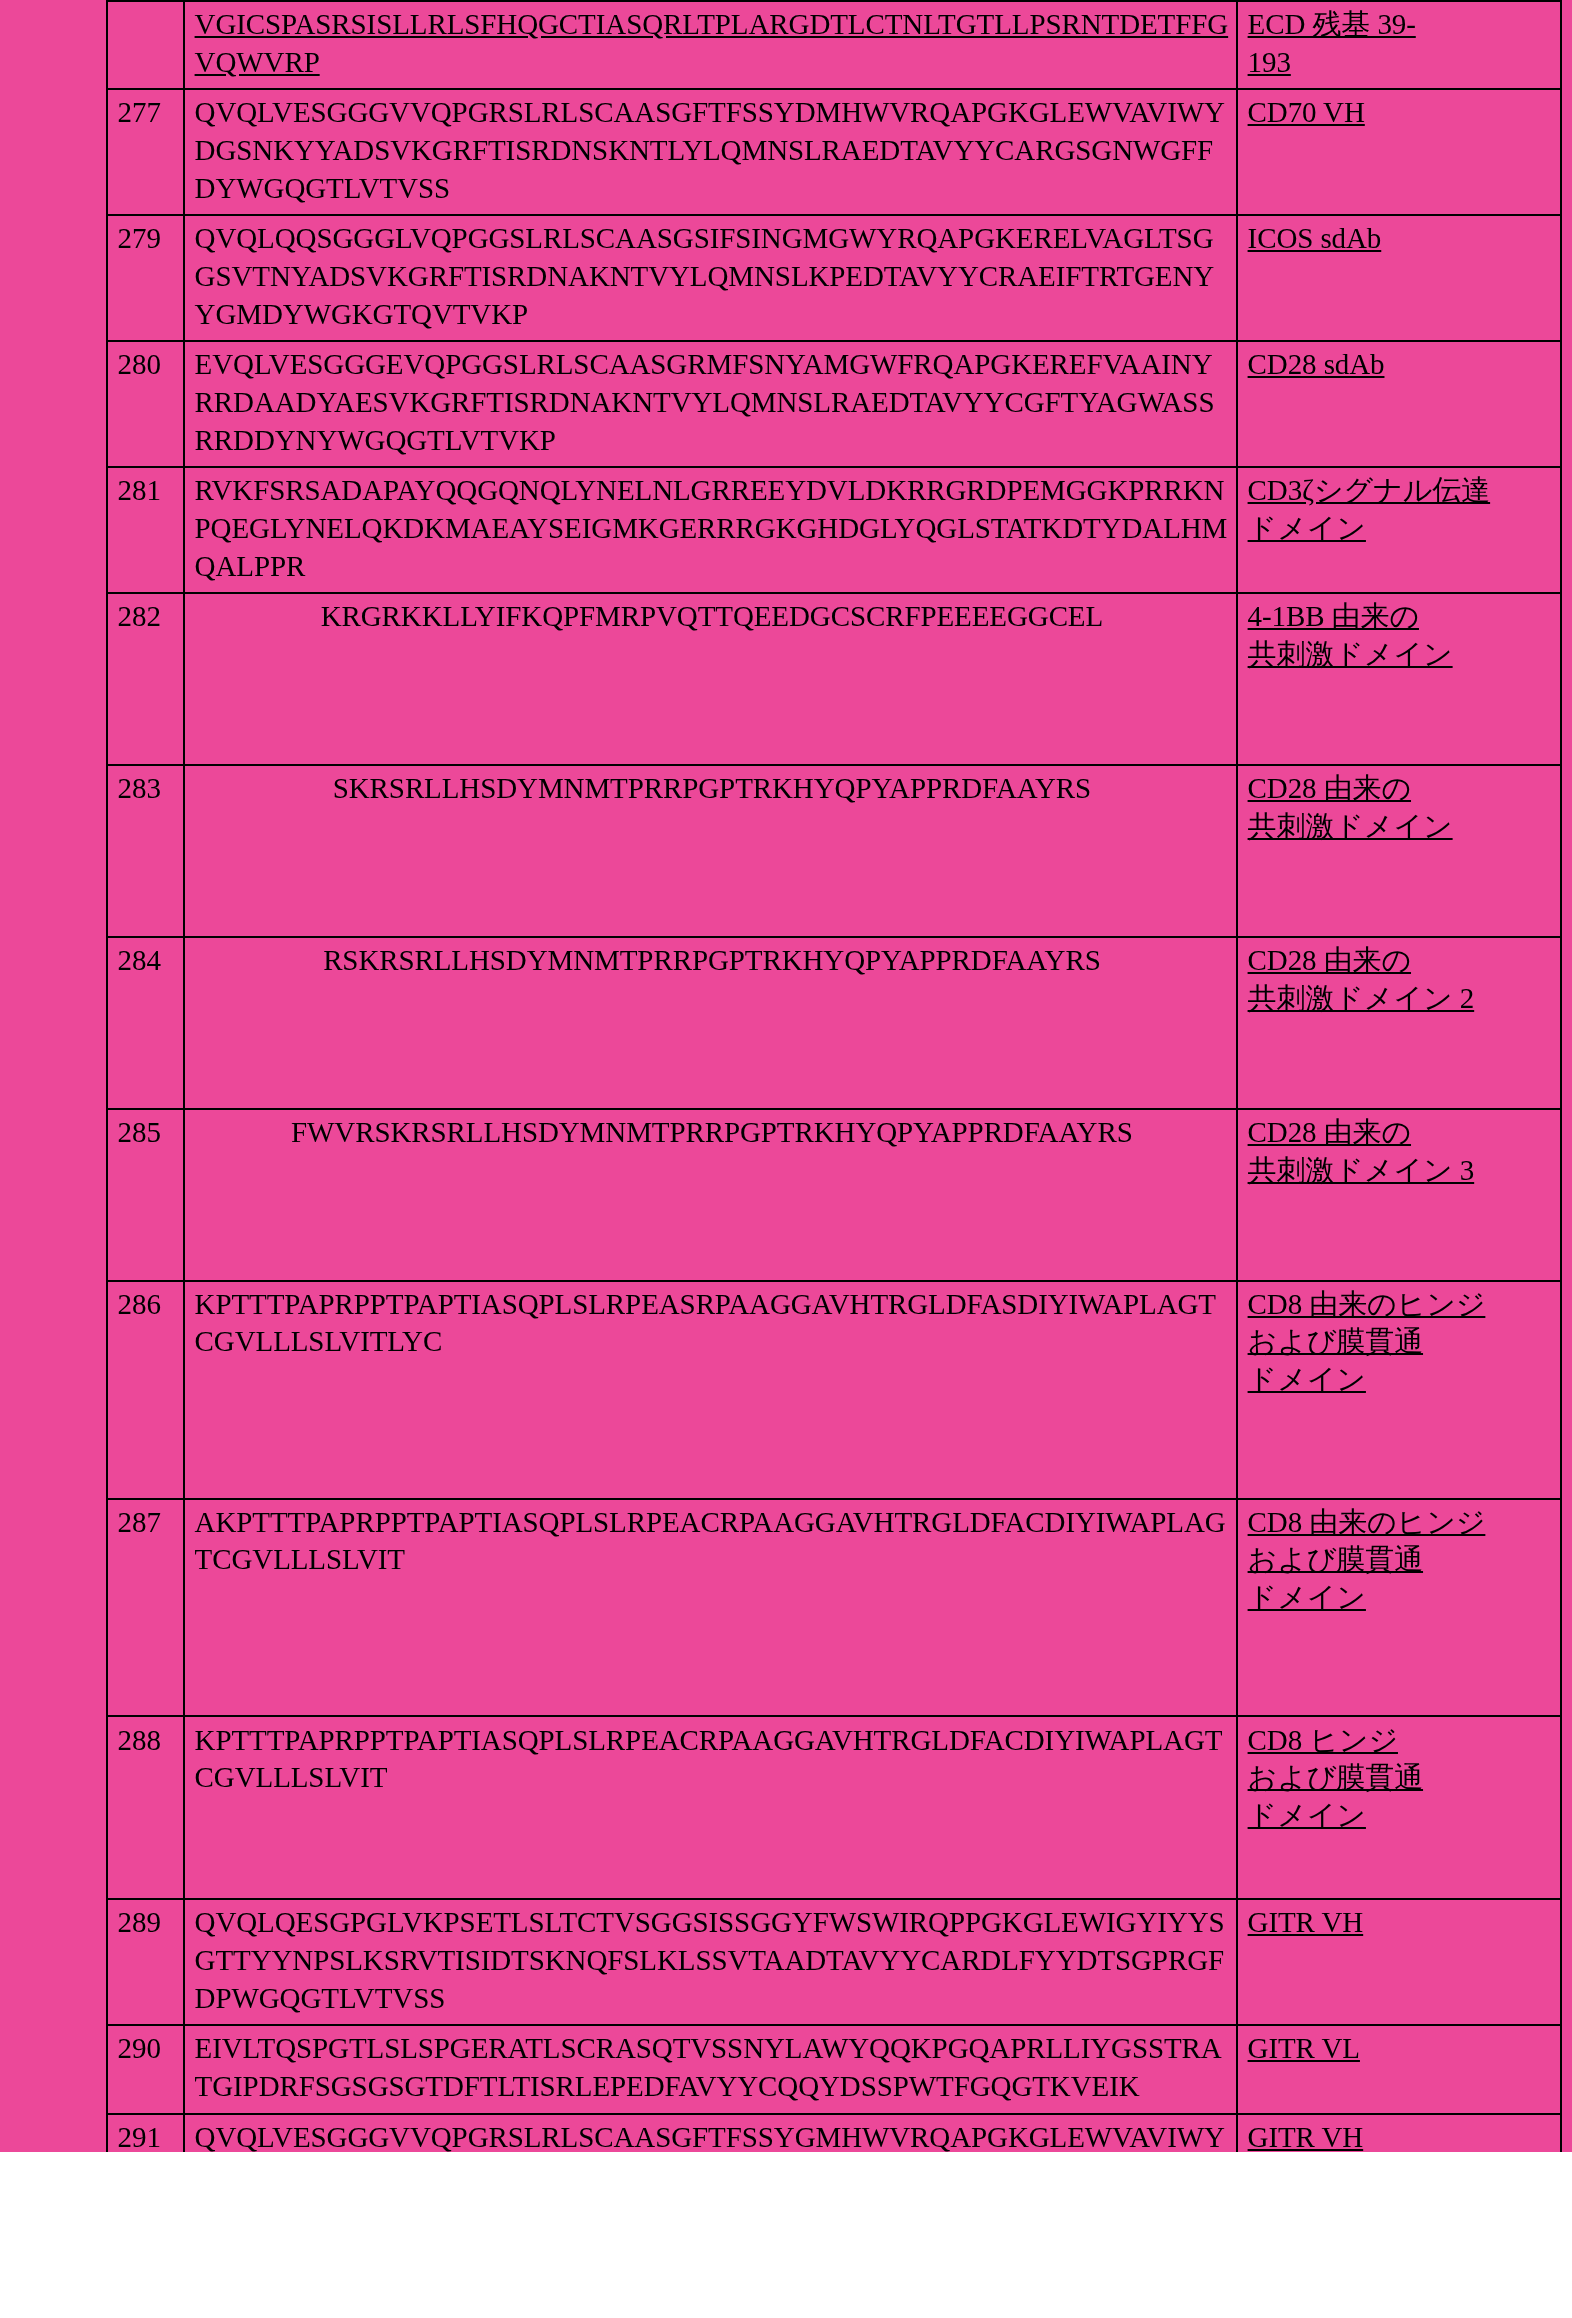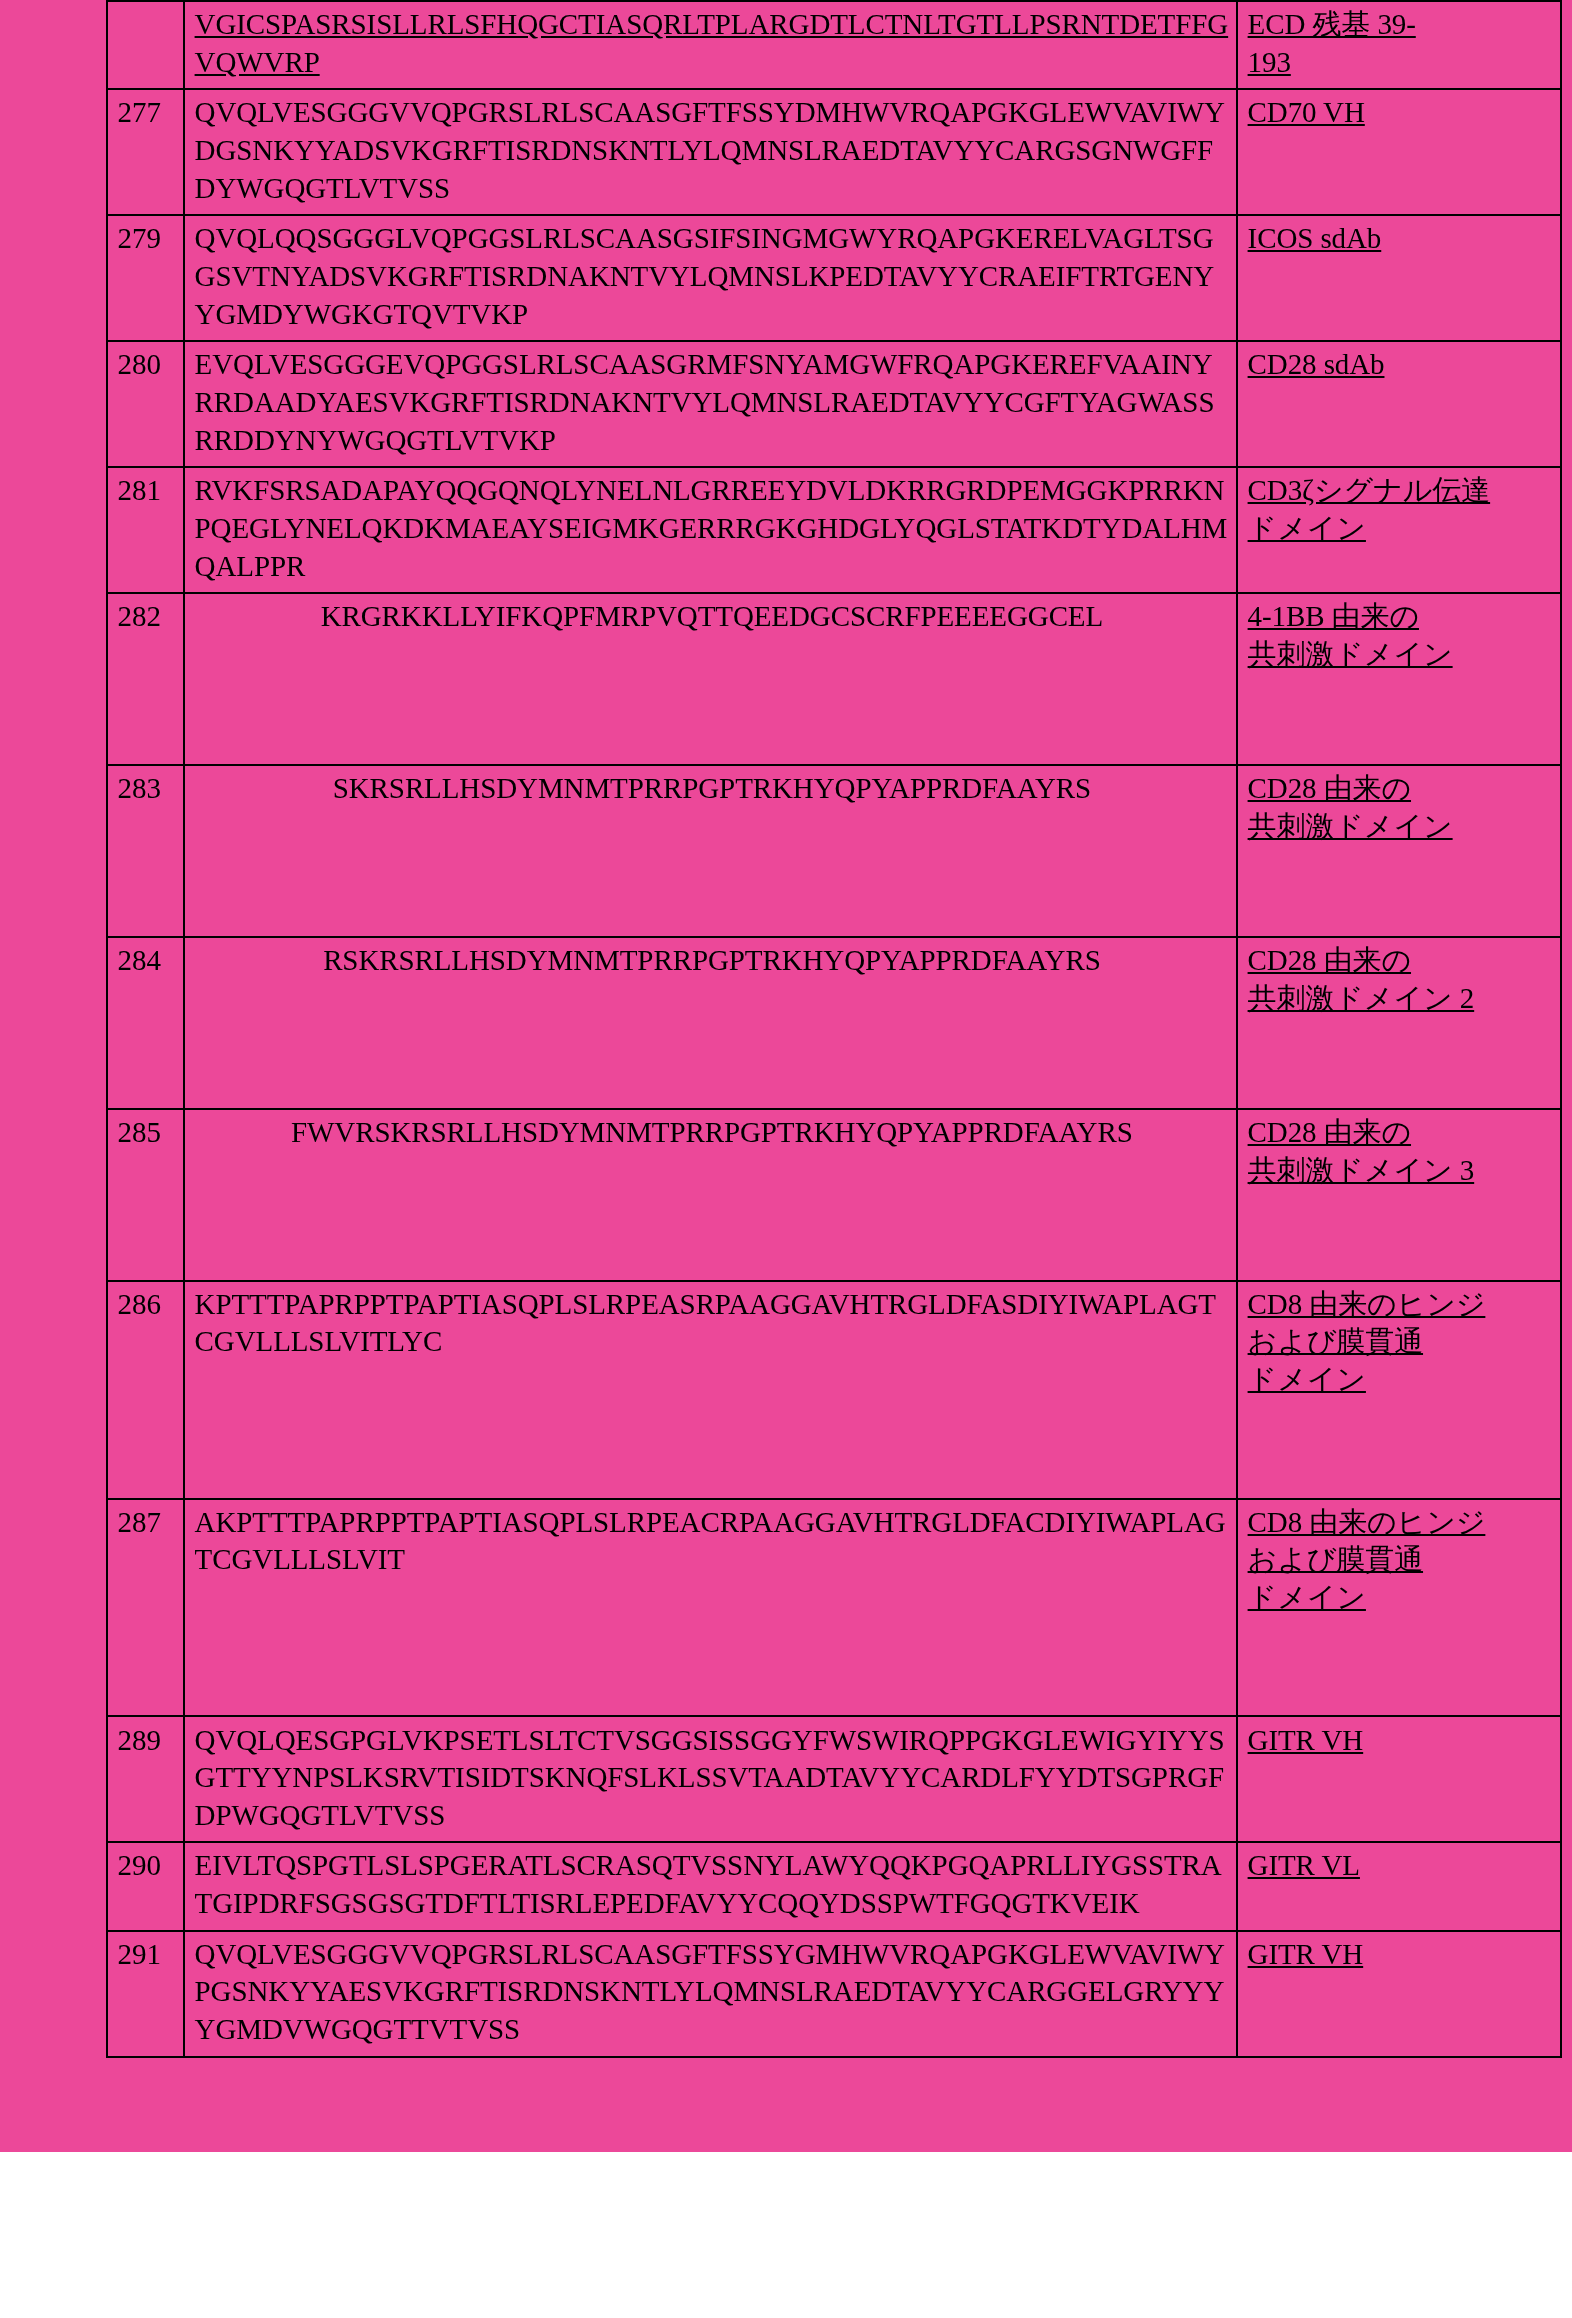--- a/index.html
+++ b/index.html
@@ -160,20 +160,29 @@
         <tr>
           <td class="num">287</td>
           <td class="seq tall-2"><span>AKPTTTPAPRPPTPAPTIASQPLSLRPEACRPAAGGAVHTRGLDFACDIYIWAPLAGTCGVLLLSLVIT</span></td>
           <td class="desc">
             <span class="desc-line">CD8 由来のヒンジ</span>
             <span class="desc-line">および膜貫通</span>
             <span class="desc-line">ドメイン</span>
           </td>
         </tr>
         <tr>
+          <td class="num">288</td>
+          <td class="seq tall-3"><span>KPTTTPAPRPPTPAPTIASQPLSLRPEACRPAAGGAVHTRGLDFACDIYIWAPLAGTCGVLLLSLVIT</span></td>
+          <td class="desc">
+            <span class="desc-line">CD8 ヒンジ</span>
+            <span class="desc-line">および膜貫通</span>
+            <span class="desc-line">ドメイン</span>
+          </td>
+        </tr>
+        <tr>
           <td class="num">289</td>
           <td class="seq"><span>QVQLQESGPGLVKPSETLSLTCTVSGGSISSGGYFWSWIRQPPGKGLEWIGYIYYSGTTYYNPSLKSRVTISIDTSKNQFSLKLSSVTAADTAVYYCARDLFYYDTSGPRGFDPWGQGTLVTVSS</span></td>
           <td class="desc">
             <span class="desc-line">GITR VH</span>
           </td>
         </tr>
         <tr>
           <td class="num">290</td>
           <td class="seq"><span>EIVLTQSPGTLSLSPGERATLSCRASQTVSSNYLAWYQQKPGQAPRLLIYGSSTRATGIPDRFSGSGSGTDFTLTISRLEPEDFAVYYCQQYDSSPWTFGQGTKVEIK</span></td>
           <td class="desc">

